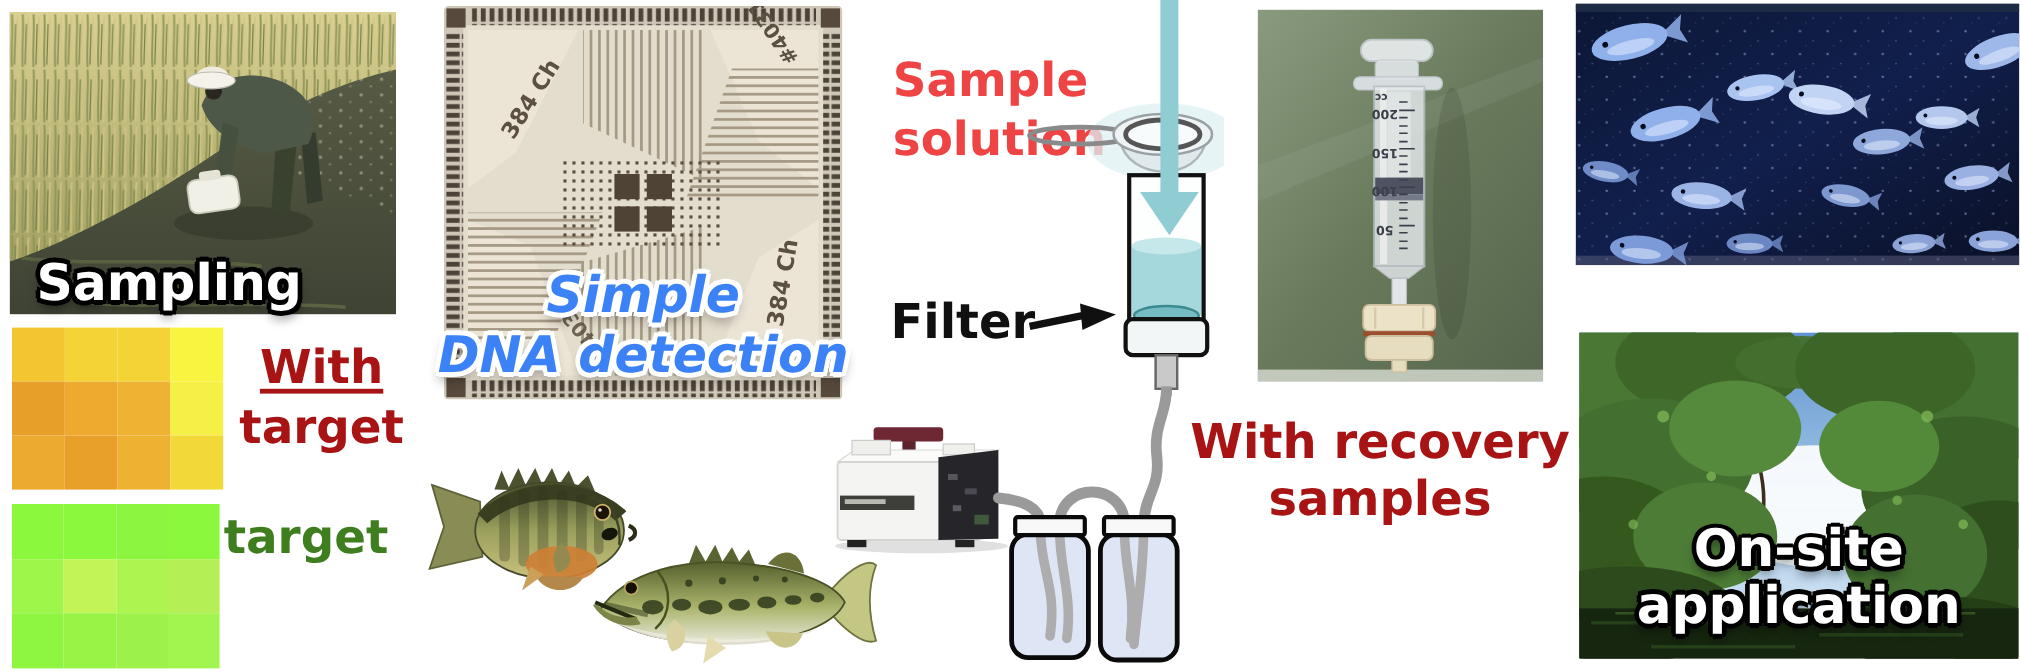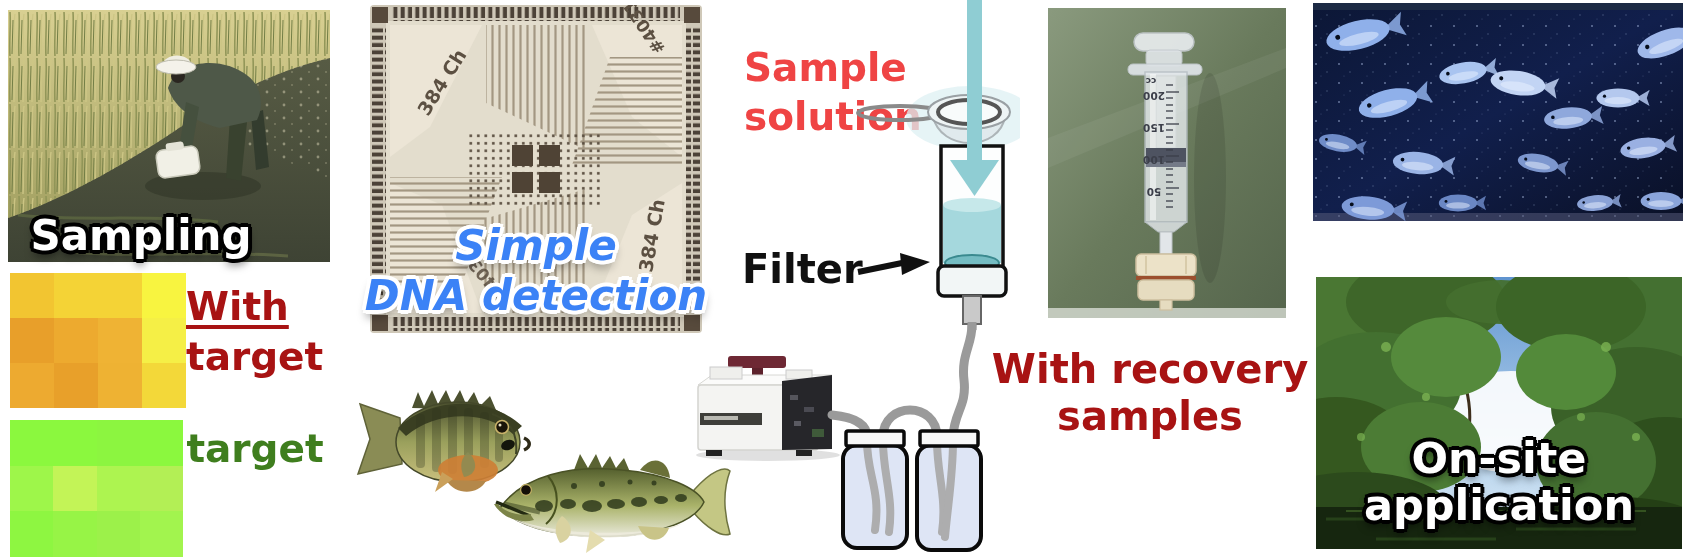--- a/index.html
+++ b/index.html
@@ -89,21 +89,21 @@
       <div class="hm-cell" style="background: rgb(248, 244, 64);"></div>
       <div class="hm-cell" style="background: rgb(232, 159, 42);"></div>
       <div class="hm-cell" style="background: rgb(237, 170, 47);"></div>
       <div class="hm-cell" style="background: rgb(239, 179, 52);"></div>
       <div class="hm-cell" style="background: rgb(245, 239, 70);"></div>
       <div class="hm-cell" style="background: rgb(237, 170, 48);"></div>
       <div class="hm-cell" style="background: rgb(232, 160, 42);"></div>
       <div class="hm-cell" style="background: rgb(238, 178, 51);"></div>
       <div class="hm-cell" style="background: rgb(243, 216, 57);"></div>
     </div>
-  <div class="abs red-label" style="left: 186px; top: 282px; width: 164px; font-size: 39px; line-height: 1.28; color: rgb(168, 19, 19);">
+  <div class="abs red-label" style="left: 186px; top: 282px; width: 164px; text-align: center; font-size: 39px; line-height: 1.28; color: rgb(168, 19, 19);">
     <div class="nowrap"><span class="ul">With</span></div>
     <div class="nowrap">target</div>
   </div>
 
   <div class="abs heatmap" style="left:10px;top:420px;width:173px;height:137px;">
       <div class="hm-cell" style="background: rgb(139, 248, 62);"></div>
       <div class="hm-cell" style="background: rgb(139, 248, 62);"></div>
       <div class="hm-cell" style="background: rgb(140, 245, 64);"></div>
       <div class="hm-cell" style="background: rgb(139, 248, 62);"></div>
       <div class="hm-cell" style="background: rgb(158, 246, 74);"></div>

